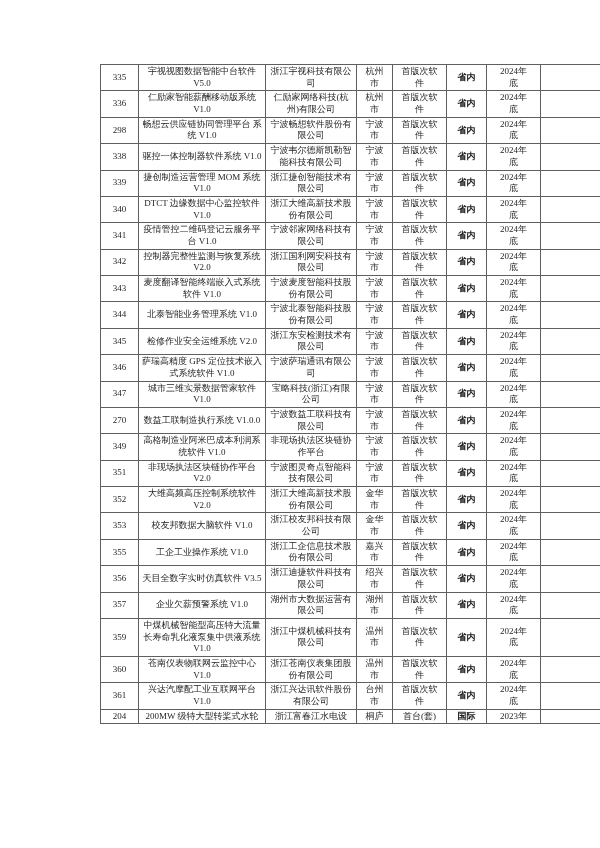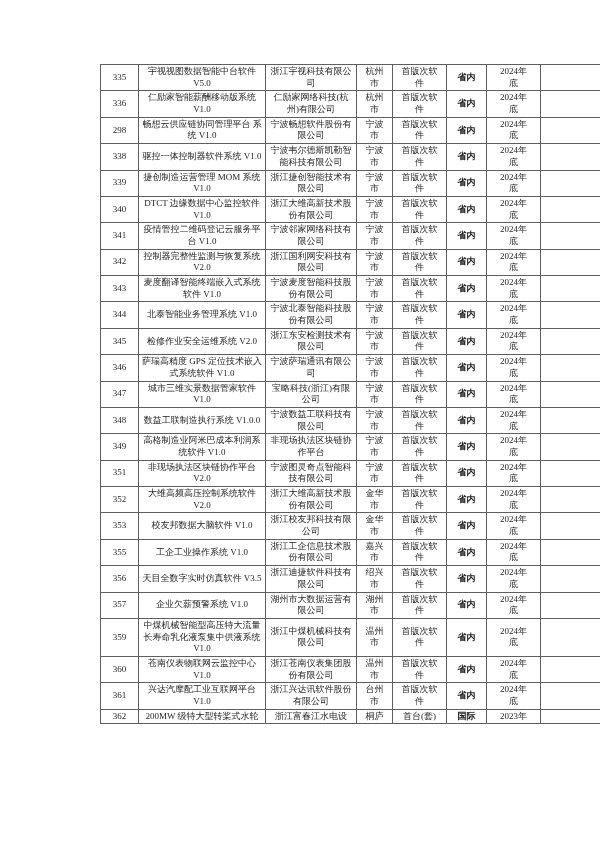--- a/index.html
+++ b/index.html
@@ -226,21 +226,21 @@
 市</td>
     <td class="col-category">首版次软
 件</td>
     <td class="col-scope">省内</td>
     <td class="col-date">2024年
 底</td>
     <td class="col-empty"></td>
   </tr>
 
   <tr>
-    <td class="col-no">348</td>
+    <td class="col-no">270</td>
     <td class="col-name">数益工联制造执行系统 V1.0.0</td>
     <td class="col-company">宁波数益工联科技有限公司</td>
     <td class="col-city">宁波
 市</td>
     <td class="col-category">首版次软
 件</td>
     <td class="col-scope">省内</td>
     <td class="col-date">2024年
 底</td>
     <td class="col-empty"></td>
@@ -383,21 +383,21 @@
 市</td>
     <td class="col-category">首版次软
 件</td>
     <td class="col-scope">省内</td>
     <td class="col-date">2024年
 底</td>
     <td class="col-empty"></td>
   </tr>
 
   <tr>
-    <td class="col-no">362</td>
+    <td class="col-no">204</td>
     <td class="col-name">200MW 级特大型转桨式水轮</td>
     <td class="col-company">浙江富春江水电设</td>
     <td class="col-city">桐庐</td>
     <td class="col-category">首台(套)</td>
     <td class="col-scope">国际</td>
     <td class="col-date">2023年</td>
     <td class="col-empty"></td>
   </tr>
 </tbody>
   </table>

